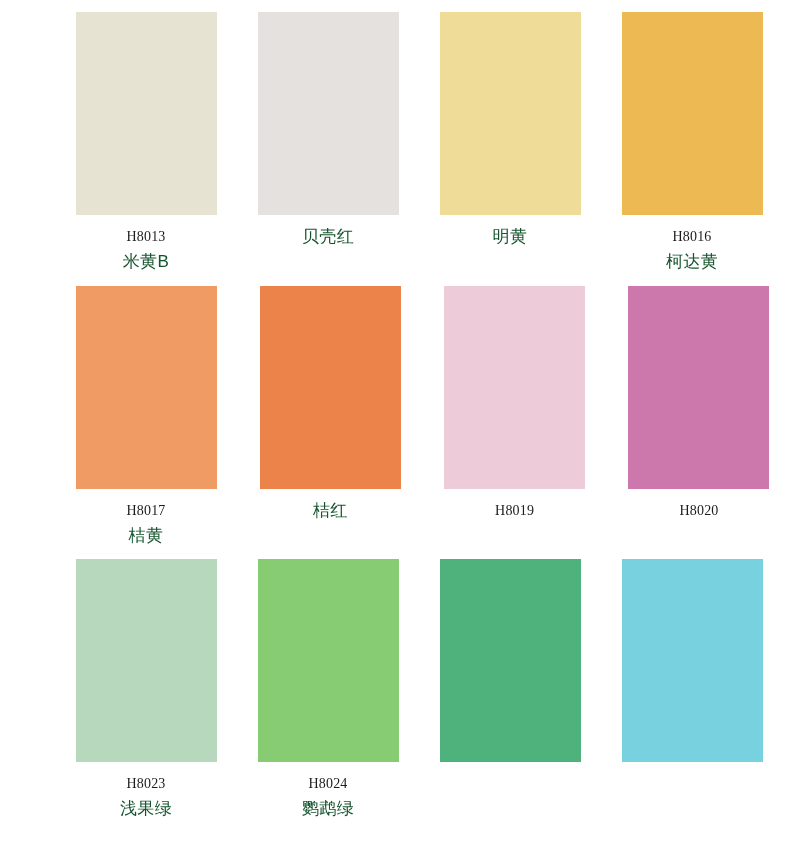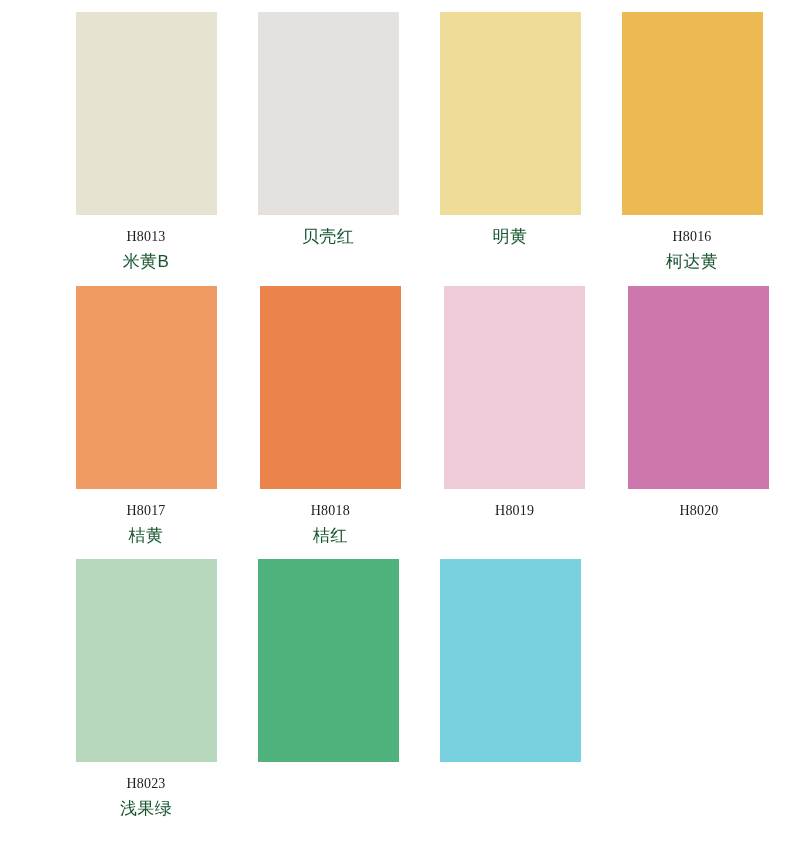--- a/index.html
+++ b/index.html
@@ -103,21 +103,20 @@
     <div class="swatch-cell first">
       <div class="swatch-chip" style="background-color: rgb(240, 154, 100);"></div>
       <div class="swatch-labels">
         <div class="swatch-code">H8017</div>
         <div class="swatch-name">桔黄</div>
       </div>
     </div>
     <div class="swatch-cell">
       <div class="swatch-chip" style="background-color: rgb(236, 131, 74);"></div>
       <div class="swatch-labels">
-        <div class="swatch-code">H8018</div>
         <div class="swatch-name">桔红</div>
       </div>
     </div>
     <div class="swatch-cell">
       <div class="swatch-chip" style="background-color: rgb(237, 203, 217);"></div>
       <div class="swatch-labels">
         <div class="swatch-code">H8019</div>
       </div>
     </div>
     <div class="swatch-cell">
@@ -130,20 +129,27 @@
 
   <div class="swatch-row row-3">
     <div class="swatch-cell first">
       <div class="swatch-chip" style="background-color: rgb(184, 216, 190);"></div>
       <div class="swatch-labels">
         <div class="swatch-code">H8023</div>
         <div class="swatch-name">浅果绿</div>
       </div>
     </div>
     <div class="swatch-cell">
+      <div class="swatch-chip" style="background-color: rgb(135, 204, 114);"></div>
+      <div class="swatch-labels">
+        <div class="swatch-code">H8024</div>
+        <div class="swatch-name">鹦鹉绿</div>
+      </div>
+    </div>
+    <div class="swatch-cell">
       <div class="swatch-chip" style="background-color: rgb(79, 178, 124);"></div>
     </div>
     <div class="swatch-cell">
       <div class="swatch-chip" style="background-color: rgb(119, 209, 222);"></div>
     </div>
   </div>
 
 </div>
 
 </body></html>

